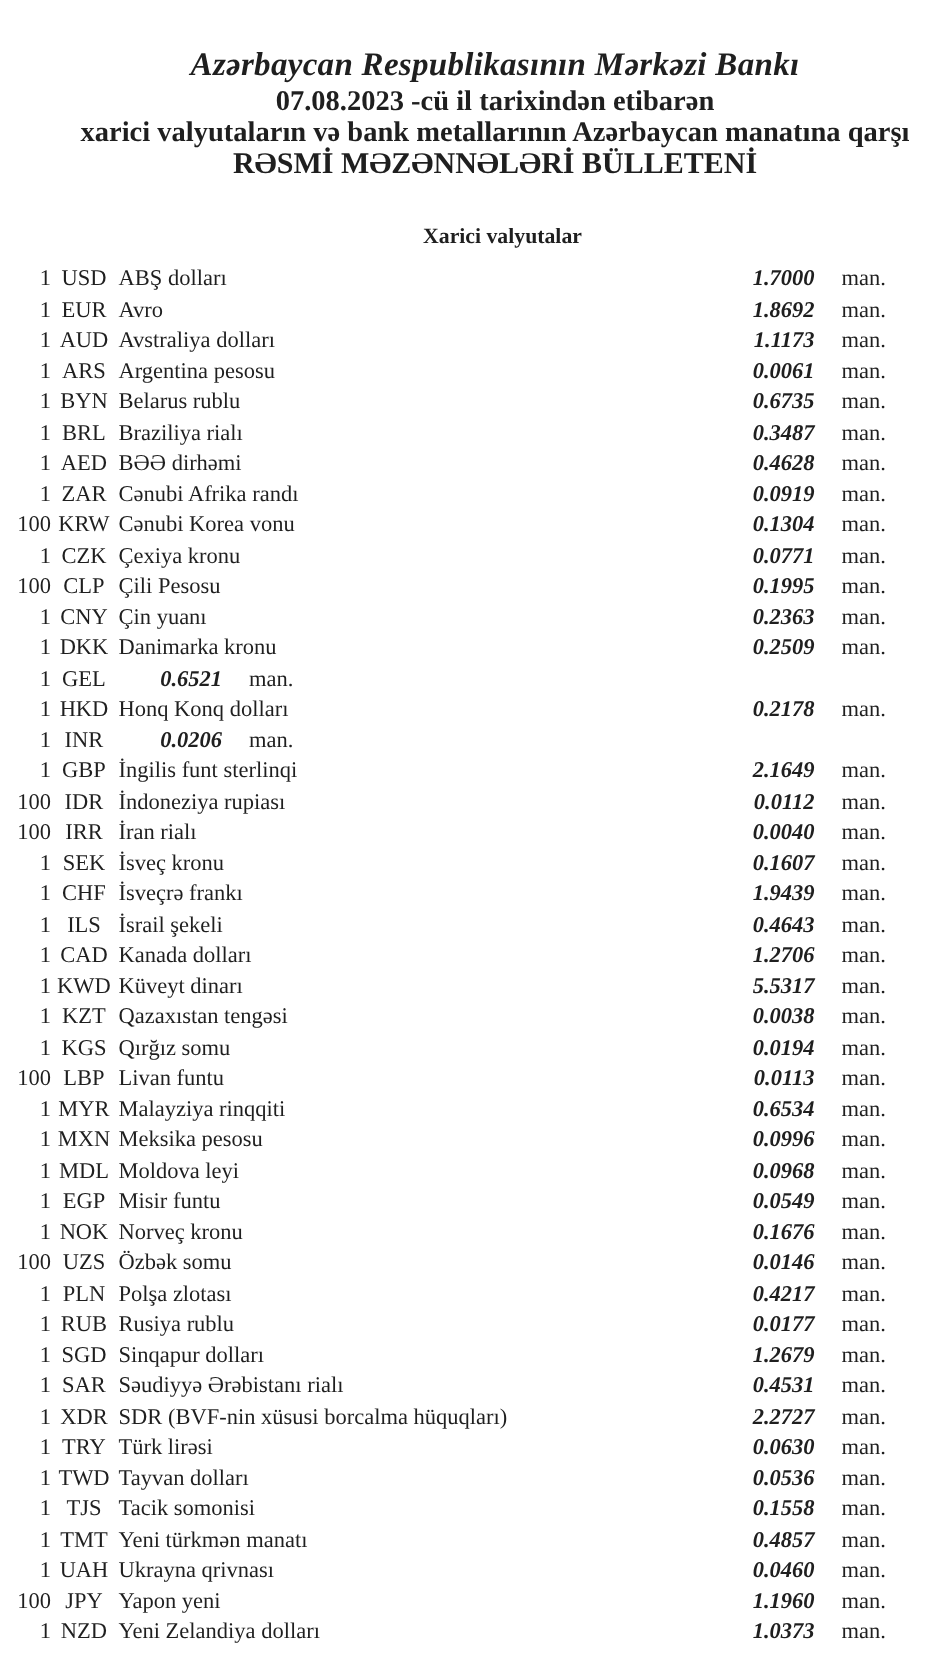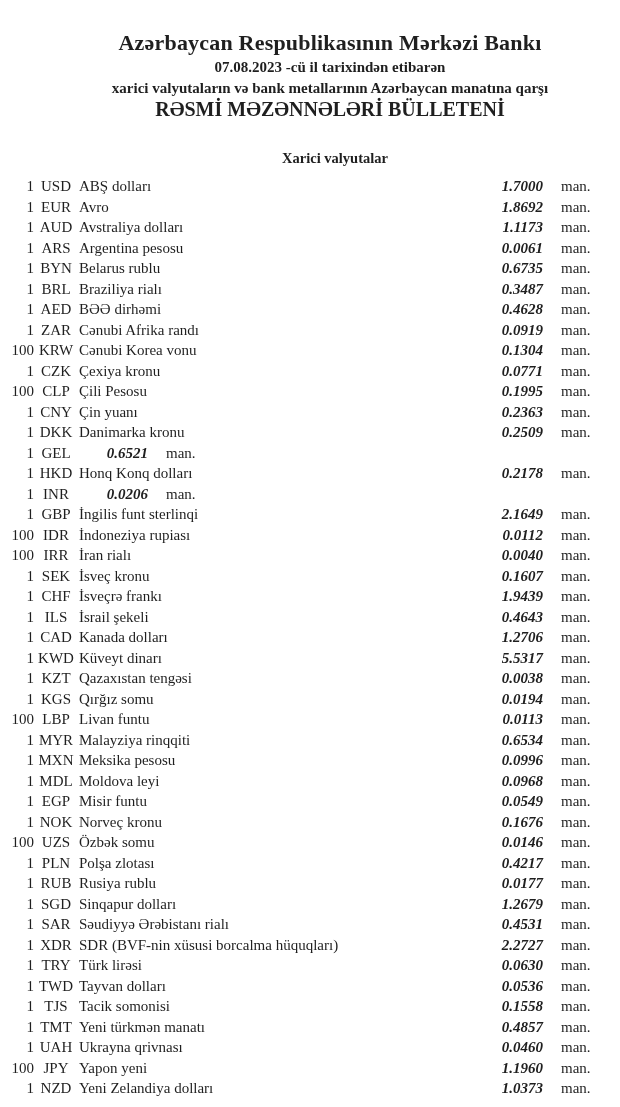--- a/index.html
+++ b/index.html
@@ -21,24 +21,25 @@
     top: 29px;
     left: 40px;
     width: 580px;
     text-align: center;
   }
   .doc-title {
     font-size: 22px;
     font-weight: bold;
     line-height: 28px;
     letter-spacing: 0.2px;
+    font-style: italic;
   }
   .doc-date-line,
   .doc-subtitle-line {
-    font-size: 15px;
+    font-size: 19px;
     font-weight: bold;
     line-height: 21px;
   }
   .doc-bulletin-line {
     font-size: 20px;
     font-weight: bold;
     line-height: 21px;
   }
   .section-title {
     position: absolute;

